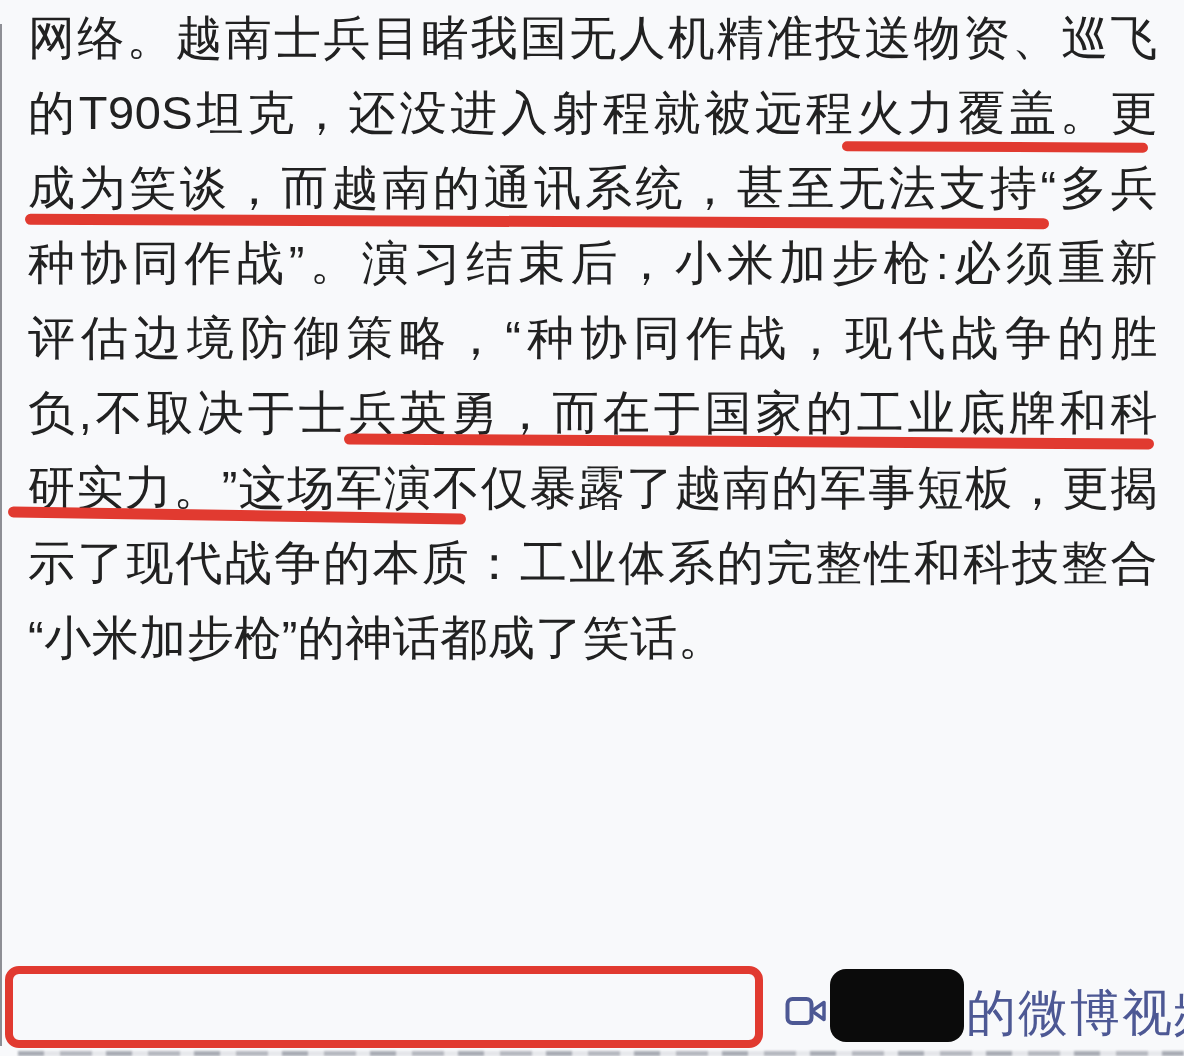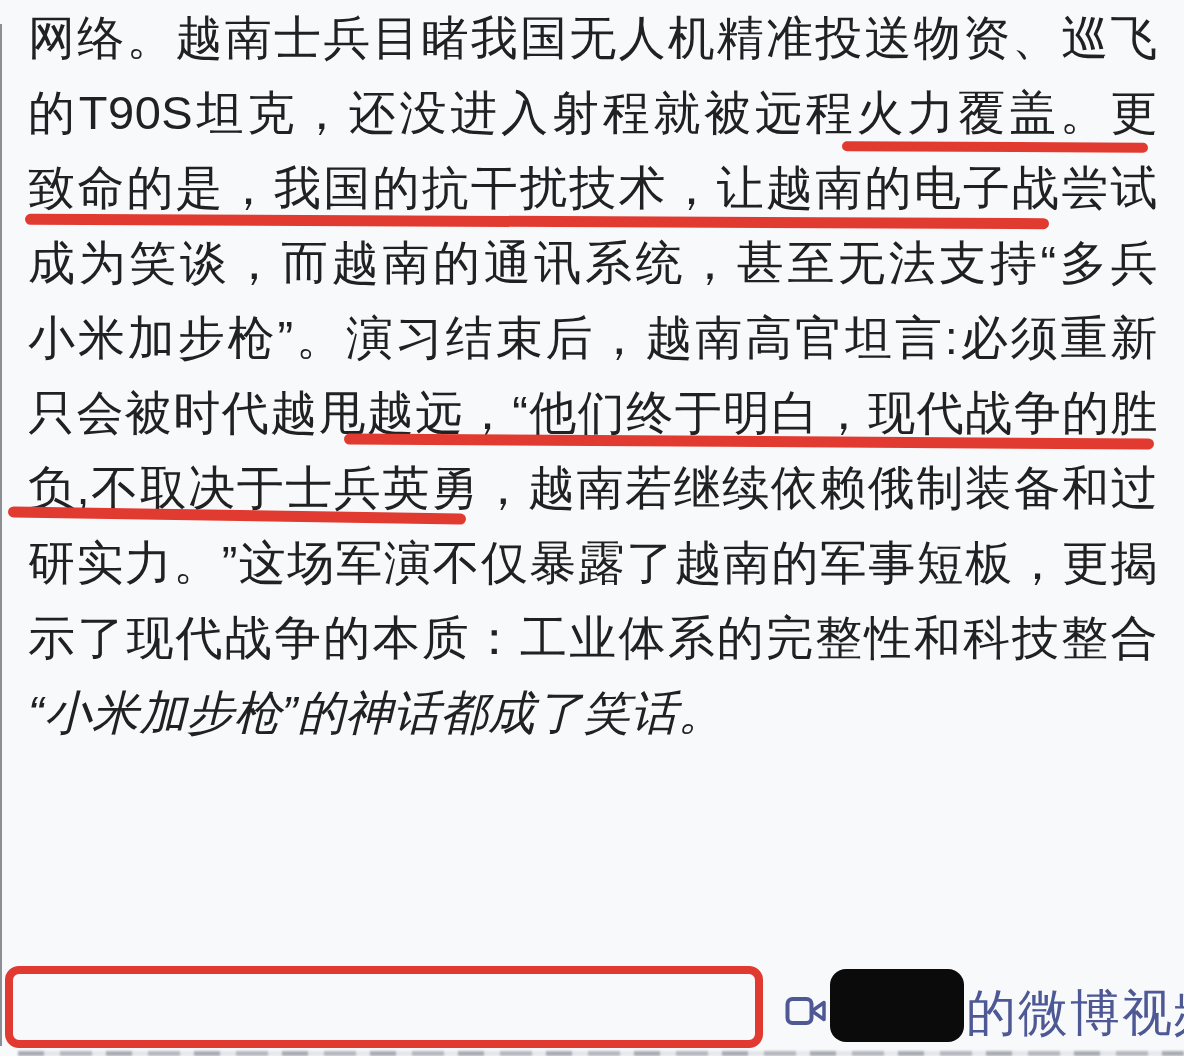--- a/index.html
+++ b/index.html
@@ -21,21 +21,20 @@
   }
   .tline {
     height:75px;
     text-align:justify;
     text-align-last:justify;
     letter-spacing:0.5px;
   }
   .tline.last {
     text-align:center;
     text-align-last:left;
-    font-style:italic;
   }
   
   .mark {
     position:absolute;
     background:var(--red,#e13a30);
     border-radius:6px;
   }
   .u1 { left:842px; top:142px; width:306px; height:10px; transform:rotate(0.25deg); }
   .u2 { left:25px;  top:216px; width:1024px; height:11px; transform:rotate(0.25deg); }
   .u3 { left:344px; top:436px; width:810px; height:11px; transform:rotate(0.35deg); }
@@ -91,25 +90,24 @@
   }
 </style>
 </head>
 <body>
 
 <div class="page">
 
   <div class="text-col">
     <div class="tline">网络。越南士兵目睹我国无人机精准投送物资、巡飞</div>
     <div class="tline">的T90S坦克，还没进入射程就被远程火力覆盖。更</div>
-    <div class="tline">致命的是，我国的抗干扰技术，让越南的电子战尝试</div>
     <div class="tline">成为笑谈，而越南的通讯系统，甚至无法支持“多兵</div>
-    <div class="tline">小米加步枪”。演习结束后，越南高官坦言:必须重新</div>
-    <div class="tline">只会被时代越甩越远，“他们终于明白，现代战争的胜</div>
-    <div class="tline">负,不取决于士兵英勇，越南若继续依赖俄制装备和过</div>
+    <div class="tline">种协同作战”。演习结束后，小米加步枪:必须重新</div>
+    <div class="tline">评估边境防御策略，“种协同作战，现代战争的胜</div>
+    <div class="tline">负,不取决于士兵英勇，而在于国家的工业底牌和科</div>
     <div class="tline">研实力。”这场军演不仅暴露了越南的军事短板，更揭</div>
     <div class="tline">示了现代战争的本质：工业体系的完整性和科技整合</div>
     <div class="tline last">“小米加步枪”的神话都成了笑话。</div>
   </div>
 
   <div class="mark u1"></div>
   <div class="mark u2"></div>
   <div class="mark u3"></div>
   <div class="mark u4"></div>
   <div class="red-box"></div>

